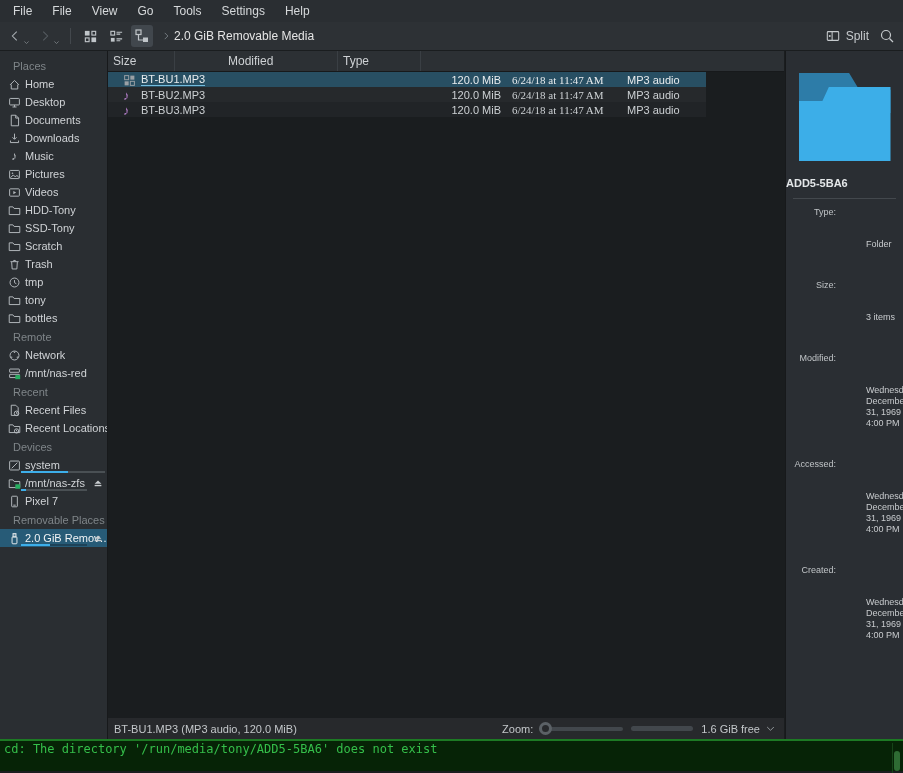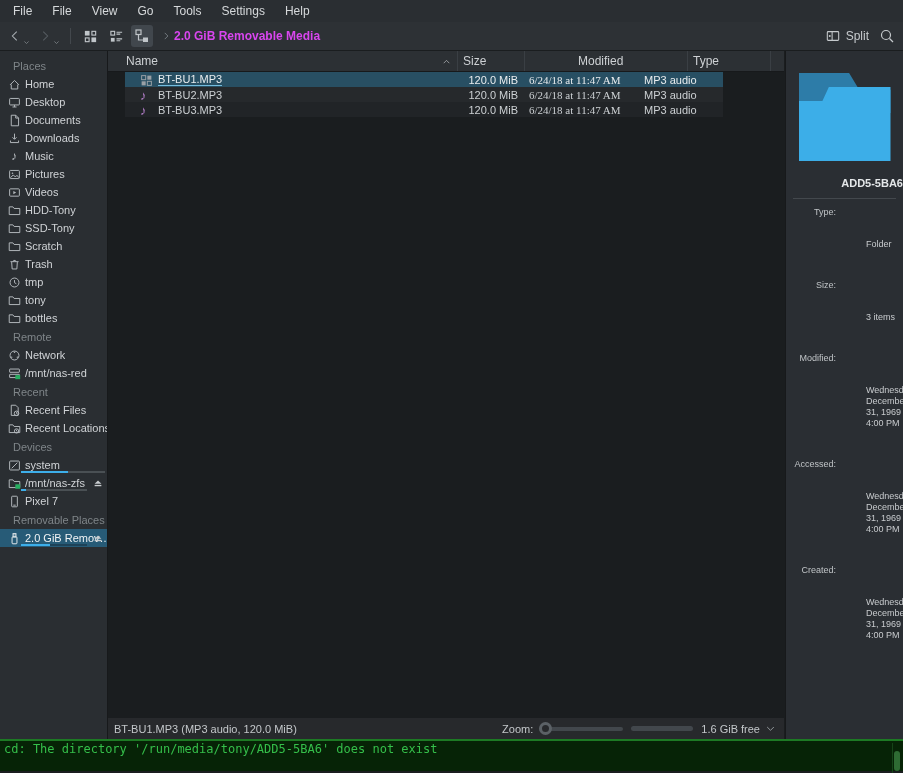--- a/index.html
+++ b/index.html
@@ -14,21 +14,21 @@
 
   
   .toolbar { position:absolute; left:0; top:22px; width:903px; height:29px; background:#2d3135; border-bottom:1px solid #1a1d1f; display:flex; align-items:center; padding:0 8px 0 6px; color:#aab0b4; }
   .tb-btn { display:flex; align-items:flex-end; padding:2px; margin-right:4px; position:relative; }
   .tb-btn .caret { margin-left:1px; margin-bottom:-2px; color:#7c8287; }
   .tb-btn.disabled { color:#565c61; }
   .tb-sep { width:1px; height:16px; background:#43484d; margin:0 8px 0 4px; }
   .view-btn { width:22px; height:22px; display:flex; align-items:center; justify-content:center; border-radius:3px; margin-right:4px; color:#c0c5c9; }
   .view-btn.active { background:#41474d; }
   .crumb-sep { color:#8a9095; margin:0 3px 0 4px; }
-  .crumb { font-weight:bold; font-size:12px; color:#d946ef; }
+  .crumb { font-weight:normal; font-size:12px; color:#e5e5e5; }
   .tb-right { margin-left:auto; display:flex; align-items:center; gap:10px; color:#c6cacd; font-size:12px; }
   .split-btn { display:flex; align-items:center; gap:5px; }
 
   
   .sidebar { position:absolute; left:0; top:51px; width:108px; height:688px; background:#2a2e32; border-right:1px solid #17191b; font-size:11px; overflow:hidden; padding-top:5px; }
   .side-section-title { color:#7f8589; padding:4px 0 3px 13px; }
   .side-item { height:18px; display:flex; align-items:center; padding-left:4px; position:relative; color:#d0d3d6; cursor:default; }
   .si-icon { width:14px; height:14px; margin:0 4px 0 3px; color:#b4b9bd; display:flex; align-items:center; justify-content:center; flex:none; font-size:12px; line-height:14px; }
   .si-label { white-space:nowrap; overflow:hidden; }
   .side-item.selected { background:#275b77; color:#f0f3f5; }
@@ -44,21 +44,21 @@
   .file-header { position:absolute; left:0; top:0; width:676px; height:21px; background:#2c3034; color:#ced1d4; font-size:12px; display:flex; border-bottom:1px solid #17191b; }
   .fh-col { display:flex; align-items:center; padding-left:5px; border-right:1px solid #3a3f44; position:relative; }
   .fh-name { width:350px; padding-left:18px; }
   .fh-size { width:67px; }
   .fh-mod  { width:115px;margin-left:48px; }
   .fh-type { width:83px; }
   .fh-fill { flex:1; border-right:none; }
   .sort-ind { position:absolute; right:6px; top:7px; color:#c3c7ca; }
 
   .rows { position:absolute; left:0; top:21px; width:676px; }
-  .file-row { height:15px; width:598px; margin-left:17px; display:flex; align-items:center; font-size:11px; color:#ccd0d3; position:relative; }
+  .file-row { height:15px; width:598px; display:flex; align-items:center; font-size:11px; color:#ccd0d3; position:relative; }
   .file-row.r2 { background:#26292c; }
   .file-row.r3 { background:#212427; }
   .file-row.selected { background:#284f63; color:#e8ecee; }
   .fr-name { width:333px; padding-left:33px; position:relative; white-space:nowrap; }
   .fr-name .fname { display:inline-block; }
   .file-row.selected .fname { border-bottom:1px solid #74bcdd; }
   .file-icon { position:absolute; left:15px; top:1px; width:13px; height:13px; }
   .note-icon { color:#b07cc6; font-size:13px; line-height:13px; top:0px; }
   .fr-size { width:67px; text-align:right; padding-right:7px; }
   .fr-mod { width:115px; padding-left:4px;font-family:Liberation Serif, serif; }
@@ -74,21 +74,21 @@
   .cap-bar { width:62px; height:5px; background:#42474c; border-radius:2.5px; overflow:hidden; margin-right:8px; }
   .cap-fill { width:44%; height:5px; background:#3daee9; border-radius:2.5px; }
   .free-text { margin-right:5px; }
   .sb-chevron { color:#aab0b4; }
 
   
   .infopanel { position:absolute; left:785px; top:51px; width:118px; height:688px; background:#2a2e33; border-left:1px solid #17191b; font-size:9px; color:#c8cbce; }
   .folder-art { position:relative; width:100px; height:100px; margin:12px auto 8px auto; }
   .folder-back { position:absolute; left:4px; top:10px; width:92px; height:40px; background:#2d7ca8; clip-path:polygon(0 0,55% 0,66% 42%,100% 42%,100% 100%,0 100%); }
   .folder-front { position:absolute; left:4px; top:24px; width:92px; height:74px; background:#3caee8; clip-path:polygon(0 19%,26% 19%,33% 0,100% 0,100% 100%,0 100%); }
-  .ip-title { text-align:right; font-weight:bold; font-size:11px; color:#e4e7e9; margin-top:14px; }
+  .ip-title { text-align:left; font-weight:bold; font-size:11px; color:#e4e7e9; margin-top:14px; }
   .ip-divider { height:1px; background:#43484d; margin:9px 7px 8px 7px; }
   .ip-grid { display:grid; grid-template-columns:46px 1fr; column-gap:4px; row-gap:2px; padding:0 6px 0 4px; line-height:11px;gap:30px; }
   .ip-label { text-align:right; color:#c0c4c7; }
   .ip-value { color:#c8cbce;margin-top:32px; }
 
   
   .terminal { position:absolute; left:0; top:739px; width:903px; height:32px; background:#062306; border-top:2px solid #1d7a24; font-family:"DejaVu Sans Mono", monospace; font-size:12px; line-height:14px; padding:1px 4px; }
   .t-line1 { color:#35bf4a; white-space:pre; }
   .t-line2 { display:flex; align-items:center; white-space:pre; }
   .t-mode-bar { display:inline-block; width:3px; height:13px; background:#3daee9; margin-right:3px; }
@@ -398,28 +398,20 @@
         </svg>
       </span>
     <span class="usage" style="right:20px;">
         <div style="width:44%"></div>
       </span>
   </div>
 </div>
 
 <div class="main">
   <div class="file-header">
-    <div class="fh-col fh-name">
-      <span>Name</span>
-      <span class="sort-ind">
-          <svg class="ic" width="9" height="7" viewBox="0 0 16 12">
-            <path d="M3 9l5-5 5 5"></path>
-          </svg>
-        </span>
-    </div>
     <div class="fh-col fh-size">
         <span>Size</span>
       </div>
     <div class="fh-col fh-mod">
         <span>Modified</span>
       </div>
     <div class="fh-col fh-type">
         <span>Type</span>
       </div>
     <div class="fh-col fh-fill"></div>

